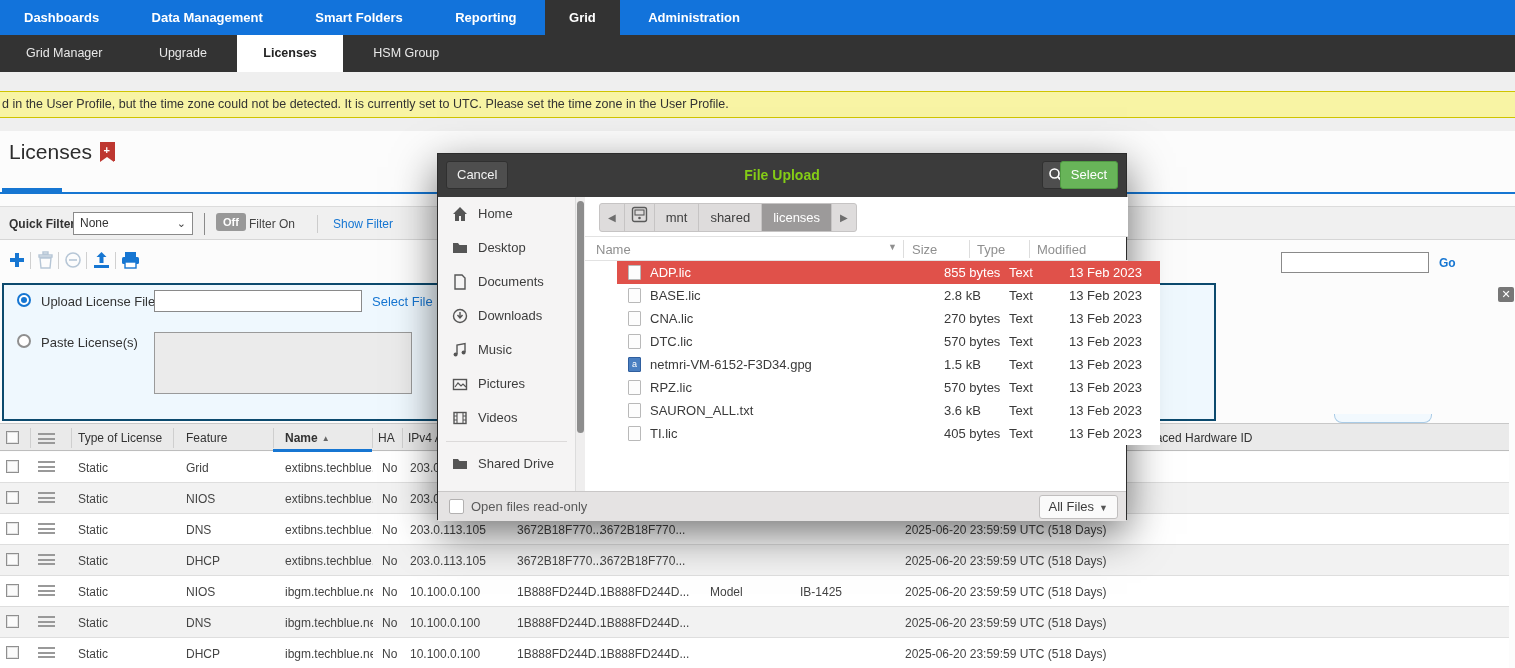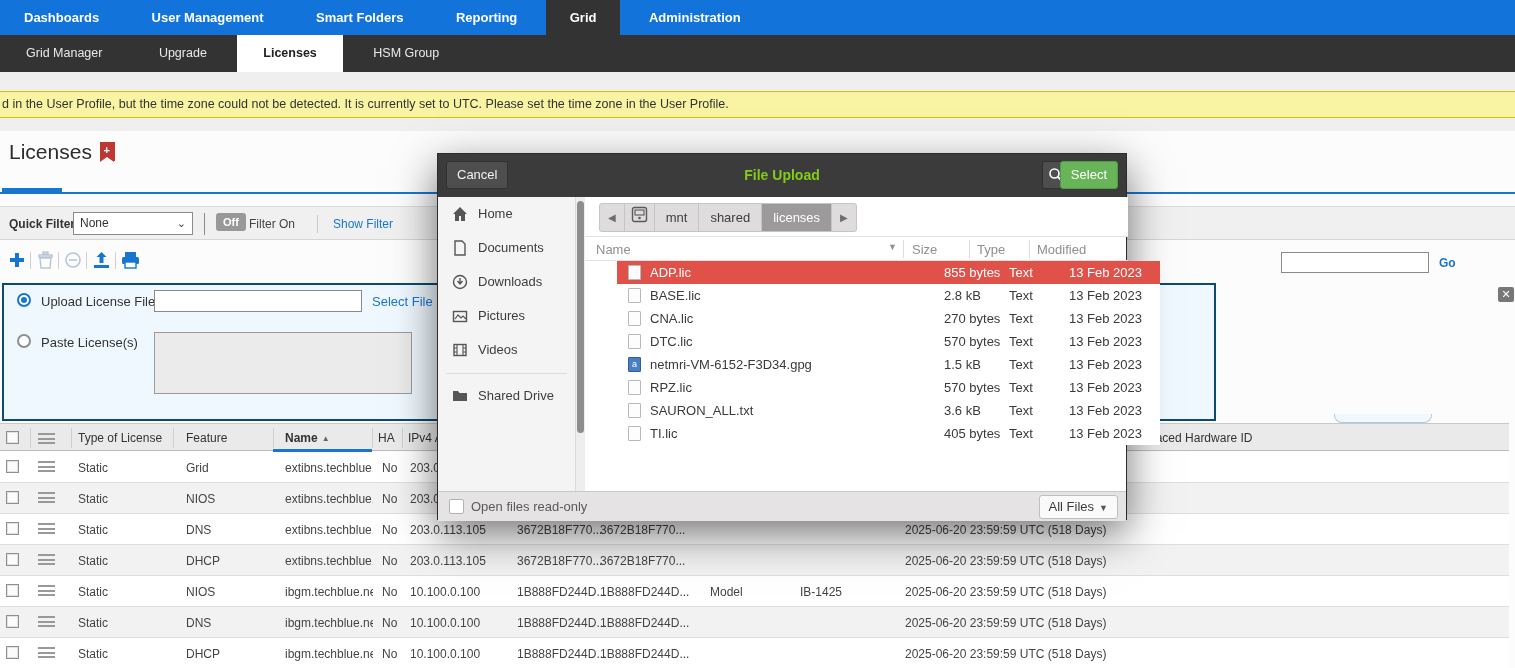--- a/index.html
+++ b/index.html
@@ -127,21 +127,21 @@
   .filefilter .chev { font-size:9px; color:#555; margin-left:5px; }
   svg { display:block; }
 </style>
 </head>
 <body>
 
 <div class="screen">
 
   <div class="topnav">
     <span class="nitem">Dashboards</span>
-    <span class="nitem">User Management</span>
+    <span class="nitem">Data Management</span>
     <span class="nitem">Smart Folders</span>
     <span class="nitem">Reporting</span>
     <span class="nitem active">Grid</span>
     <span class="nitem">Administration</span>
   </div>
   <div class="subnav">
     <span class="nitem">Grid Manager</span>
     <span class="nitem">Upgrade</span>
     <span class="nitem active">Licenses</span>
     <span class="nitem">HSM Group</span>
@@ -377,33 +377,51 @@
           <span class="picon">
               <svg width="16" height="16" viewBox="0 0 16 16">
                 <path d="M8 1L1 8h2v7h4v-5h2v5h4V8h2z" fill="#555"></path>
               </svg>
             </span>
           <span>Home</span>
         </div>
         <div class="place">
           <span class="picon">
               <svg width="16" height="16" viewBox="0 0 16 16">
+                <path d="M1 3h5l1.5 2H15v8H1z" fill="#555"></path>
+              </svg>
+            </span>
+          <span>Desktop</span>
+        </div>
+        <div class="place">
+          <span class="picon">
+              <svg width="16" height="16" viewBox="0 0 16 16">
                 <path d="M3 1h7l3 3v11H3z" fill="none" stroke="#555" stroke-width="1.4"></path>
               </svg>
             </span>
           <span>Documents</span>
         </div>
         <div class="place">
           <span class="picon">
               <svg width="16" height="16" viewBox="0 0 16 16">
                 <circle cx="8" cy="8" r="6.5" fill="none" stroke="#555" stroke-width="1.4"></circle>
                 <path d="M8 4v5M5.5 7L8 10l2.5-3" fill="none" stroke="#555" stroke-width="1.4"></path>
               </svg>
             </span>
           <span>Downloads</span>
+        </div>
+        <div class="place">
+          <span class="picon">
+              <svg width="16" height="16" viewBox="0 0 16 16">
+                <path d="M5 12V3l8-1.5V10" fill="none" stroke="#555" stroke-width="1.4"></path>
+                <circle cx="3.6" cy="12.4" r="2" fill="#555"></circle>
+                <circle cx="11.6" cy="10.4" r="2" fill="#555"></circle>
+              </svg>
+            </span>
+          <span>Music</span>
         </div>
         <div class="place">
           <span class="picon">
               <svg width="16" height="16" viewBox="0 0 16 16">
                 <rect x="1.5" y="3.5" width="13" height="10" fill="none" stroke="#555" stroke-width="1.4"></rect>
                 <path d="M3 11l3-4 3 3 2-2 3 3" fill="none" stroke="#555" stroke-width="1.2"></path>
               </svg>
             </span>
           <span>Pictures</span>
         </div>

